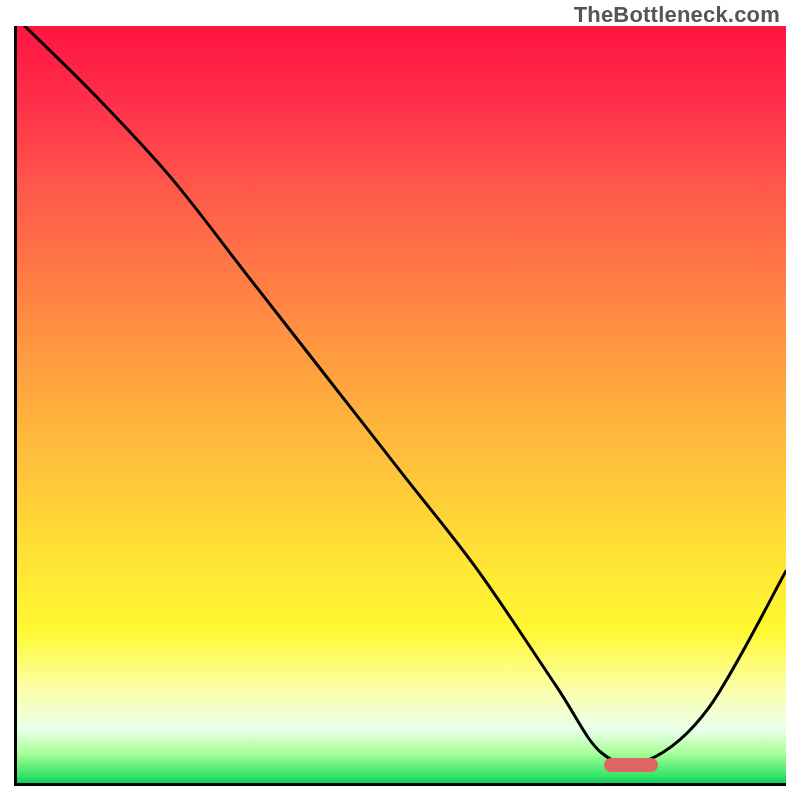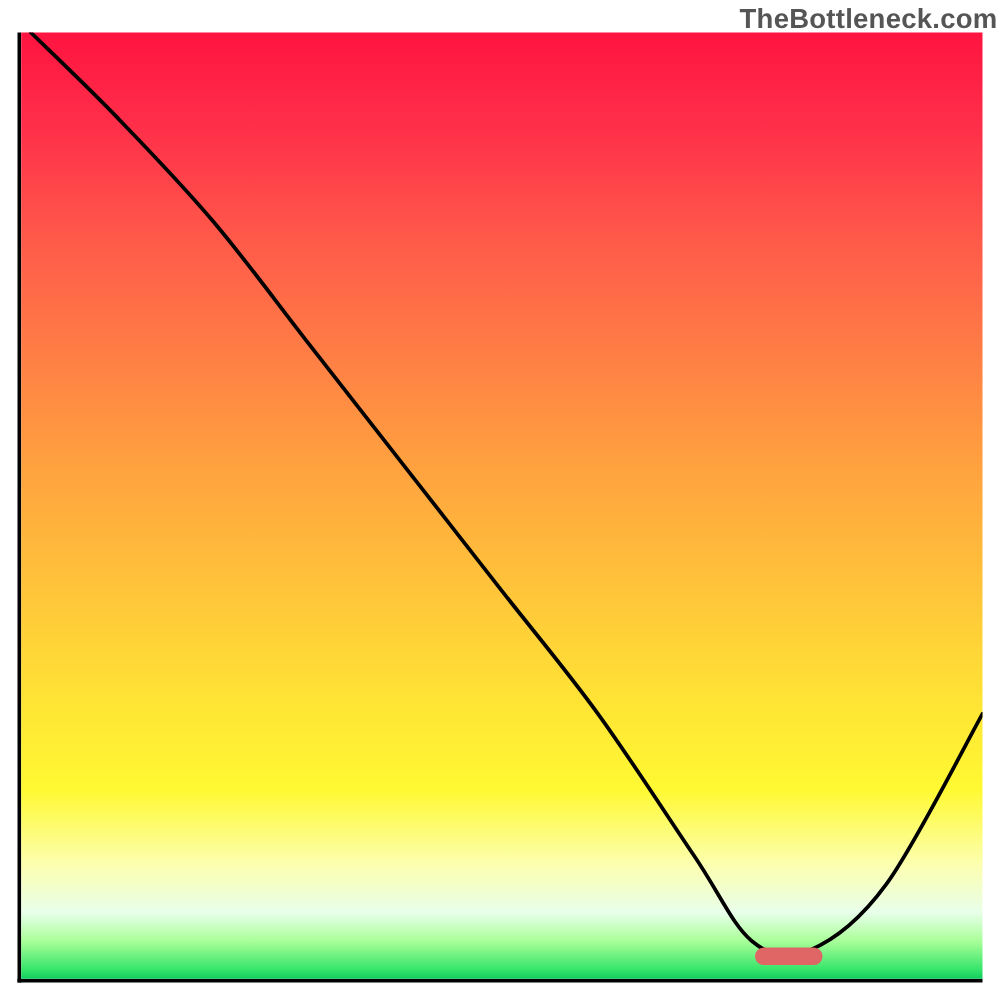--- a/index.html
+++ b/index.html
@@ -1,21 +1,21 @@
 <!DOCTYPE html>
 <html><head>
 <meta charset="utf-8">
 <style>
   * { margin: 0; padding: 0; box-sizing: border-box; }
   html, body { width: 800px; height: 800px; overflow: hidden; background: #fff; }
   .wrap { position: relative; width: 800px; height: 800px; }
   .watermark {
     position: absolute;
     top: 2px;
-    right: 2px;
+    right: 20px;
     font-family: Arial, Helvetica, sans-serif;
     font-size: 22px;
     font-weight: 600;
     color: #555555;
     letter-spacing: 0.2px;
   }
   .plot {
     position: absolute;
     left: 14px;
     top: 26px;

